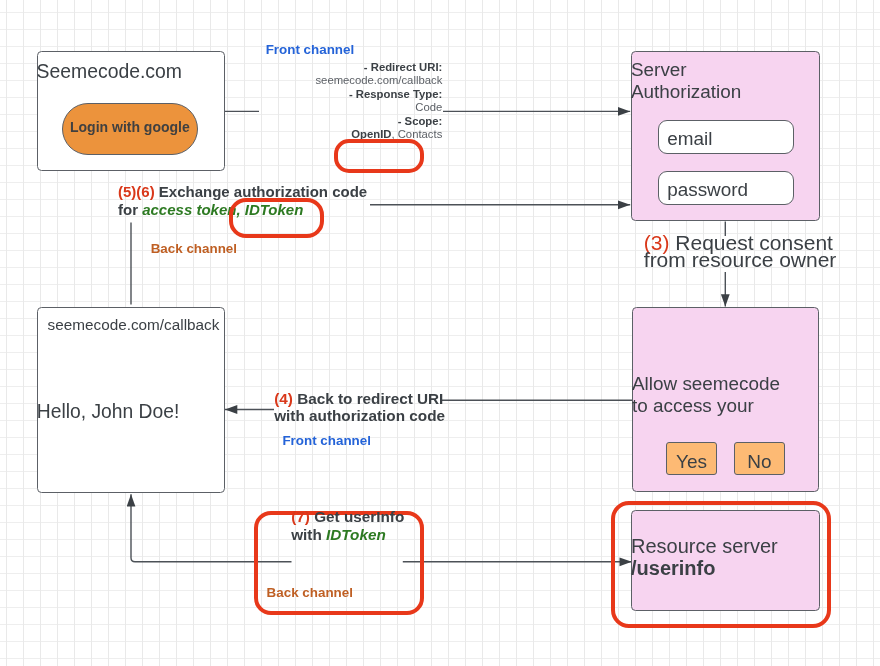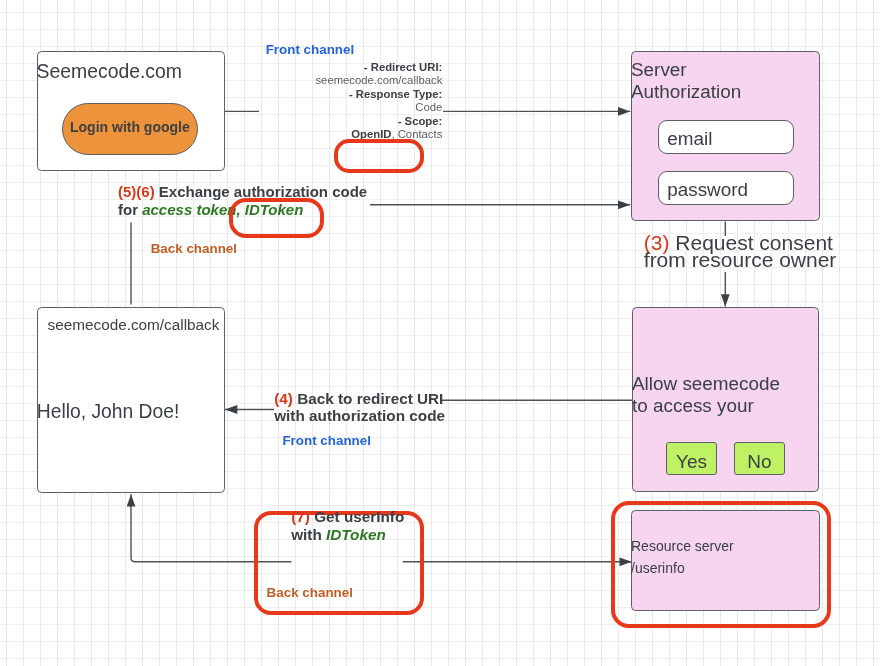--- a/index.html
+++ b/index.html
@@ -28,21 +28,21 @@
   .pink-box{
     background:#f7d4f0;border:1.2px solid #5c6066;border-radius:4.5px;
   }
   .field{
     background:#ffffff;border:1.2px solid #5c6066;border-radius:9px;
     display:flex;align-items:center;
   }
   .field span{padding-left:8.5px;font-size:18.9px;color:#3b4045;line-height:1;position:relative;top:3.1px;}
 
   .btn-sm{
-    background:#bef264;border:1.2px solid #5c6066;border-radius:3px;
+    background:#fdba74;border:1.2px solid #5c6066;border-radius:3px;
     display:flex;align-items:center;justify-content:center;
     font-size:19px;color:#3b4045;line-height:1;
   }
   .btn-sm span{position:relative;top:3.2px;}
 
   .redhl{
     position:absolute;border:4.9px solid #e8381a;box-sizing:border-box;
   }
 
   .tx{position:absolute;color:#3b4045;white-space:nowrap;}
@@ -106,23 +106,23 @@
 </div>
 <div class="node btn-sm" style="left:665.7px;top:442.4px;width:51.6px;height:32.6px;">
   <span>Yes</span>
 </div>
 <div class="node btn-sm" style="left:733.8px;top:442.4px;width:51.4px;height:32.6px;">
   <span>No</span>
 </div>
 
 <div class="redhl" style="left:611.4px;top:501.3px;width:219.3px;height:127.2px;border-radius:18px;"></div>
 <div class="node pink-box" style="left:631px;top:510px;width:189px;height:101px;"></div>
-<div class="tx ctr" style="left:631px;top:536.2px;width:222px;font-size:14px;line-height:21.9px;">
+<div class="tx ctr" style="left:631px;top:536.2px;width:222px;font-size:20px;line-height:21.9px;">
   <div>Resource server</div>
-  <div style="font-weight:normal;">/userinfo</div>
+  <div style="font-weight:bold;">/userinfo</div>
 </div>
 
 <div class="node white-box" style="left:36.5px;top:306.5px;width:188px;height:186px;"></div>
 <div class="tx" style="left:47.6px;top:316.3px;font-size:15.3px;line-height:17px;">seemecode.com/callback</div>
 <div class="tx ctr" style="left:36.8px;top:402.4px;width:188px;font-size:19.3px;line-height:19px;">Hello, John Doe!</div>
 
 <div class="lbl" style="left:265.7px;top:42.8px;font-size:13.4px;font-weight:bold;color:#2463d8;line-height:14px;">Front channel</div>
 
 <div class="lbl ctr" style="left:245px;top:60.8px;width:197.3px;font-size:11.3px;font-weight:bold;color:#3b4045;line-height:13.48px;text-align:right;">
   <div>- Redirect URI:</div>

